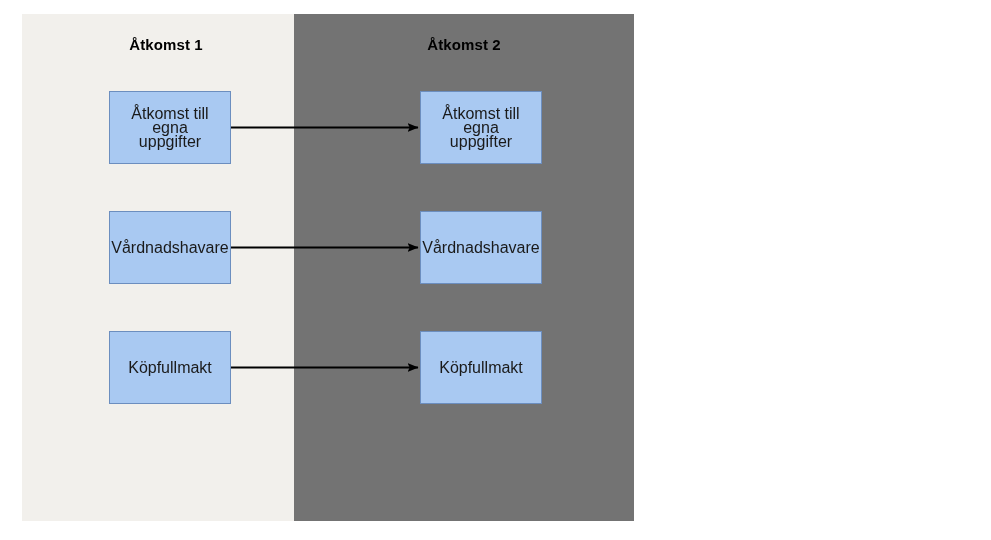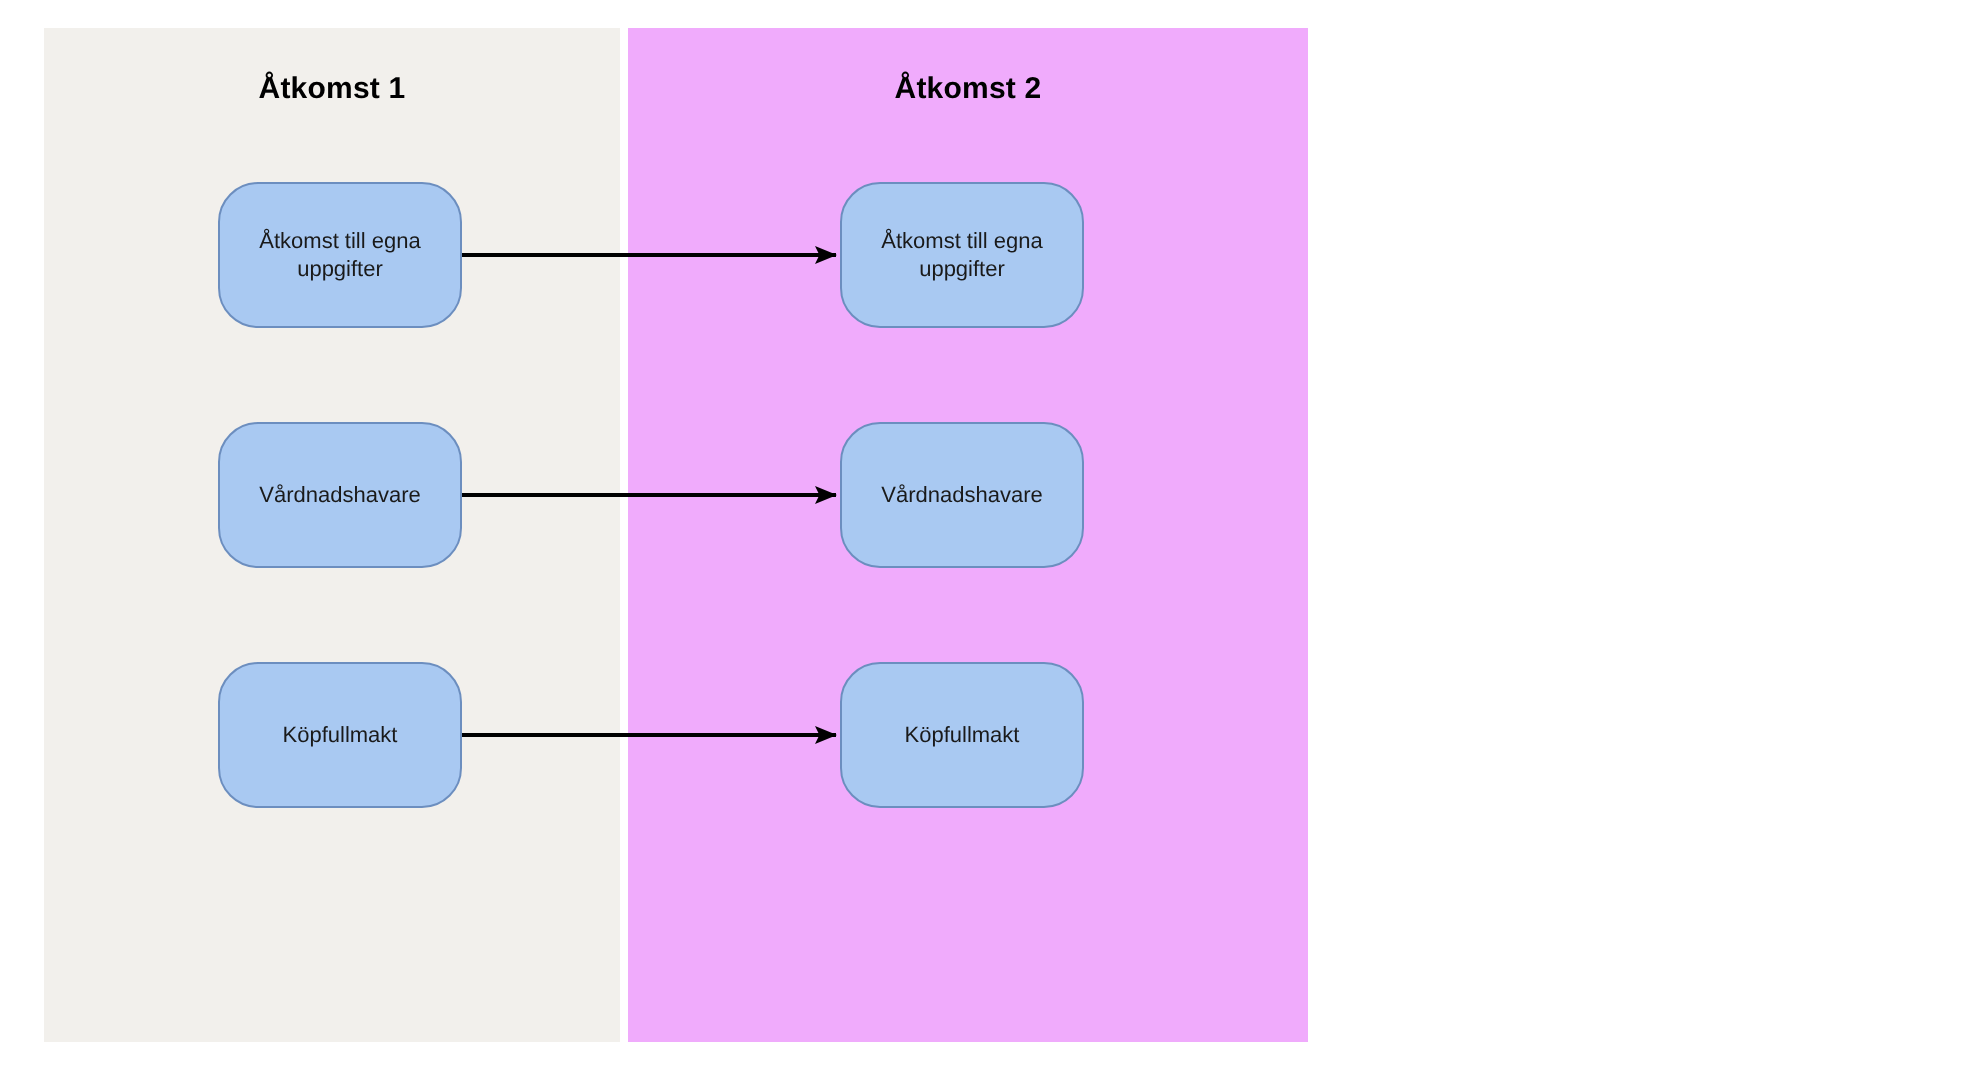--- a/index.html
+++ b/index.html
@@ -32,47 +32,47 @@
     height: 507px;
   }
 
   .lane {
     position: absolute;
     top: 0;
     height: 100%;
     box-sizing: border-box;
   }
   .lane-1 { left: 0px;   width: 288px; background: #f2f0ec; }
-  .lane-2 { left: 292px; width: 340px; background: #f0abfc; }
+  .lane-2 { left: 272px; width: 340px; background: #737373; }
   .lane-3 { left: 628px; width: 318px; background: #f2f0ec; }
 
   .lane-title {
     position: absolute;
     top: 22px;
     left: 0;
     width: 100%;
     text-align: center;
     font-size: 15px;
     font-weight: bold;
     color: #000000;
     letter-spacing: 0.1px;
   }
 
   
   .node {
     position: absolute;
     box-sizing: border-box;
     background: #a9c9f2;
     border: 1.3px solid #6c8ebf;
-    border-radius: 20px;
+    border-radius: 0;
     display: flex;
     align-items: center;
     justify-content: center;
     text-align: center;
-    font-size: 11px;
+    font-size: 16px;
     line-height: 14px;
     color: #1a1a1a;
     padding: 2px 6px;
   }
 
   .node-label {
     display: block;
     white-space: pre-line;
   }
 

